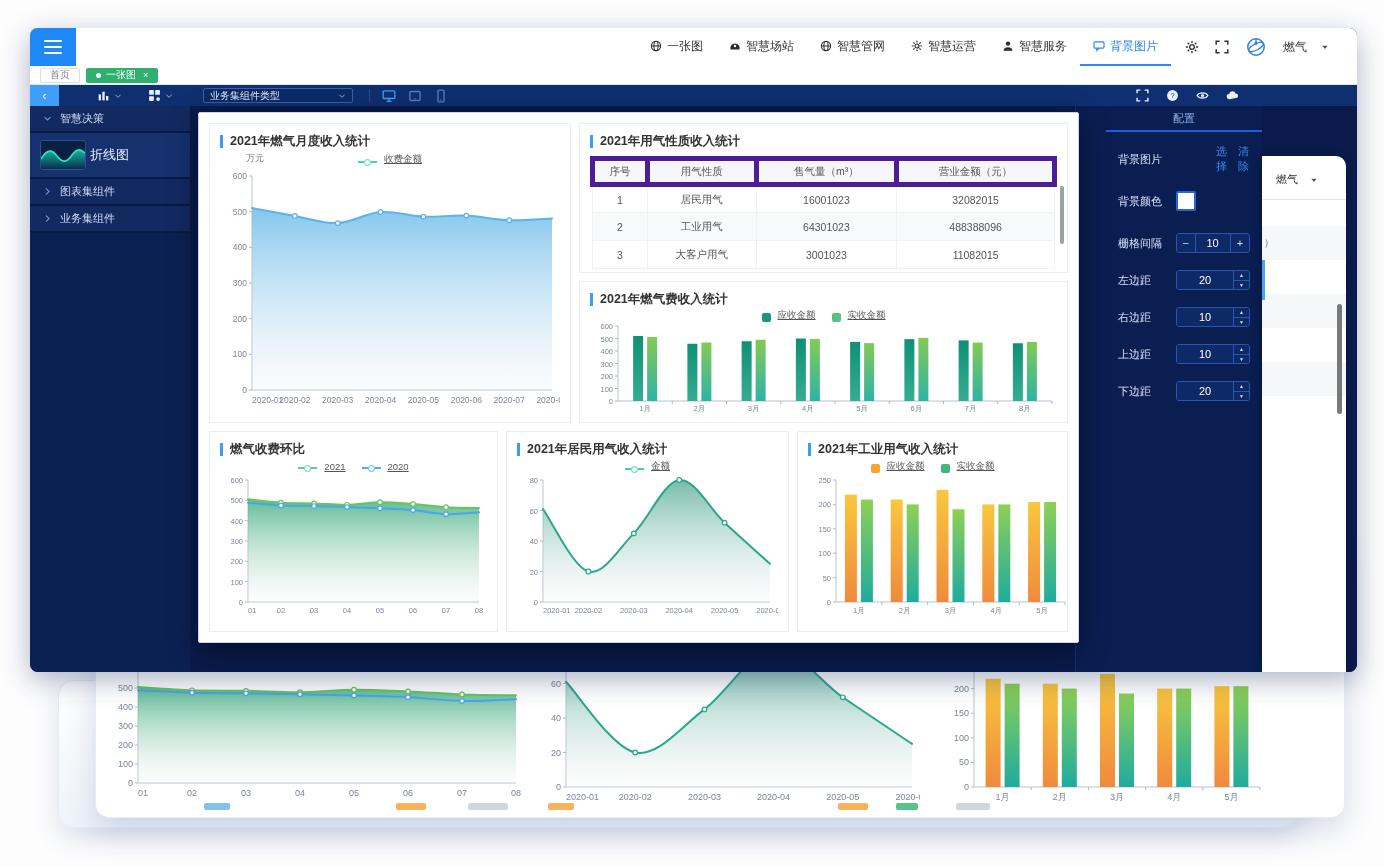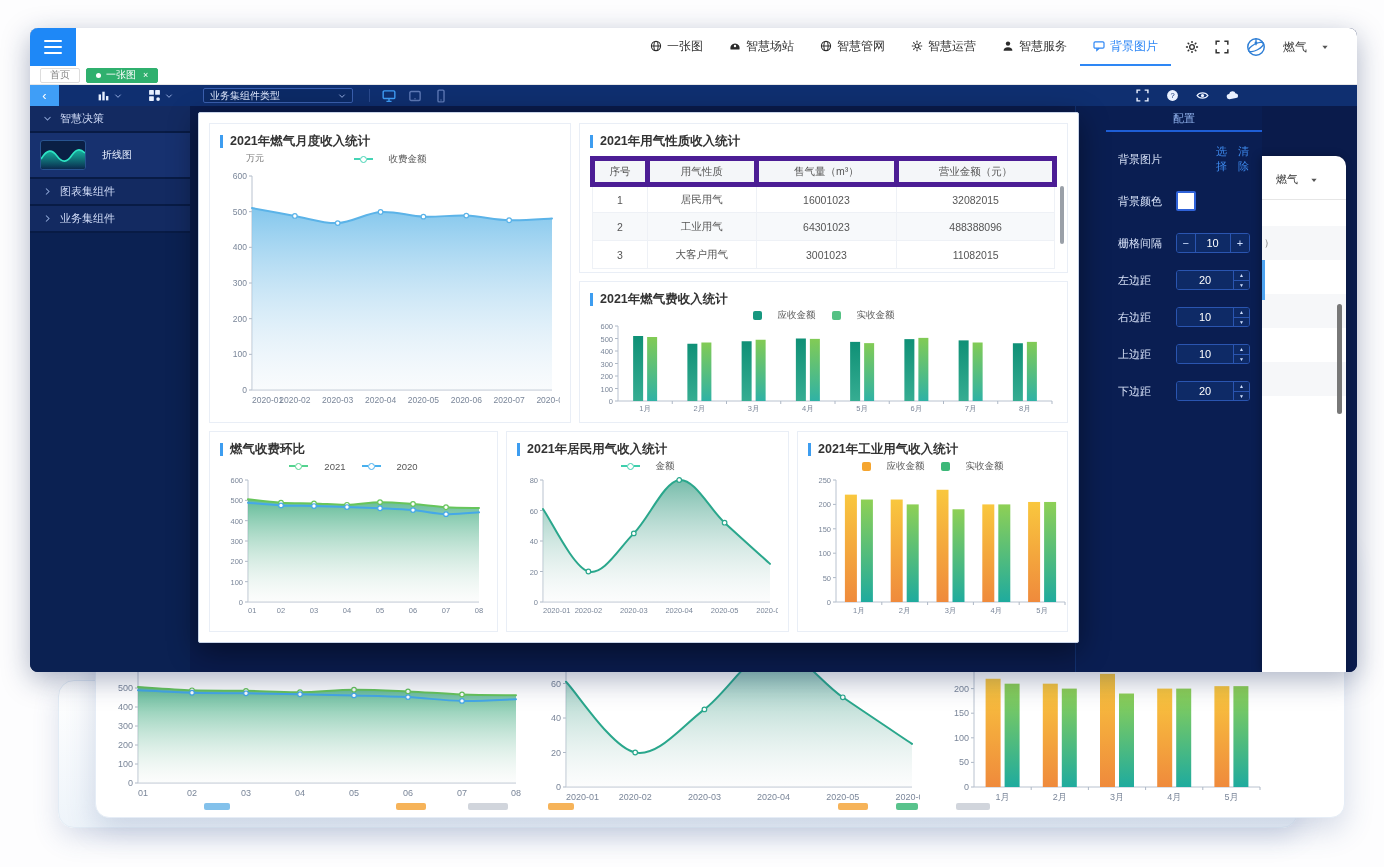--- a/index.html
+++ b/index.html
@@ -70,38 +70,38 @@
   
   .body{flex:1;display:flex;min-height:0;}
   .sidebar{width:160px;background:#0b2152;flex:0 0 auto;}
   .side-row{height:27px;display:flex;align-items:center;background:#132a61;
     border-bottom:2px solid #081b45;font-size:11px;color:#cfdaf6;cursor:pointer;}
   .side-row .sicon{width:9px;height:9px;margin-left:13px;margin-right:8px;color:#8fa7d8;display:inline-flex;}
   .side-item{height:46px;display:flex;align-items:center;background:#17316f;
     border-bottom:2px solid #081b45;cursor:pointer;}
   .thumb{width:46px;height:30px;margin-left:10px;background:#0a1f44;border:1px solid #28538f;
     border-radius:3px;overflow:hidden;display:flex;}
-  .side-item .lbl{font-size:10px;color:#e8f0ff;margin-left:16px;}
+  .side-item .lbl{font-size:13px;color:#e8f0ff;margin-left:4px;}
 
   .canvas{flex:1;background:#0a1b4b;position:relative;min-width:0;}
 
   
   .modal{position:absolute;left:8px;top:6px;width:881px;height:531px;background:#fff;
     border:1px solid #c9d4e8;border-radius:2px;box-shadow:0 8px 30px rgba(0,0,0,.45);
     padding:10px;display:flex;flex-direction:column;}
   .row1{display:flex;gap:8px;height:302px;}
   .row2{display:flex;gap:8px;height:203px;margin-top:8px;}
   .card{border:1px solid #e9eef6;background:#fff;padding:8px 10px;position:relative;overflow:hidden;}
   .card-title{display:flex;align-items:center;height:18px;}
   .accent{width:3px;height:13px;background:#3d9df0;margin-right:7px;flex:0 0 auto;}
   .card-title span{font-size:12.5px;font-weight:bold;color:#333;}
   .legend-row{display:flex;align-items:center;justify-content:center;height:18px;position:relative;}
   .unit{position:absolute;left:26px;top:2px;font-size:9px;color:#777;}
   .legend{display:flex;align-items:center;gap:16px;}
-  .litem{display:flex;align-items:center;gap:16px;font-size:9.5px;color:#555;cursor:pointer;}
+  .litem{display:flex;align-items:flex-end;gap:7px;font-size:9.5px;color:#555;cursor:pointer;text-decoration:underline;}
   .ringwrap{display:flex;align-items:center;}
   .ringline{width:6px;height:1.5px;}
   .ring{width:7px;height:7px;border-radius:50%;border:1.5px solid;background:#fff;}
   .chip{width:9px;height:9px;border-radius:2px;}
 
   
   table.dt{width:100%;border-collapse:collapse;font-size:10.5px;color:#555;margin-top:6px;}
   table.dt th{background:#f4f6f9;font-weight:normal;color:#555;height:26px;border:5px solid #4c1d95;margin-left:28px;}
   table.dt td{height:28px;text-align:center;border:1px solid #eef1f6;}
   table.dt tr:nth-child(even) td{background:#f7f9fb;}

